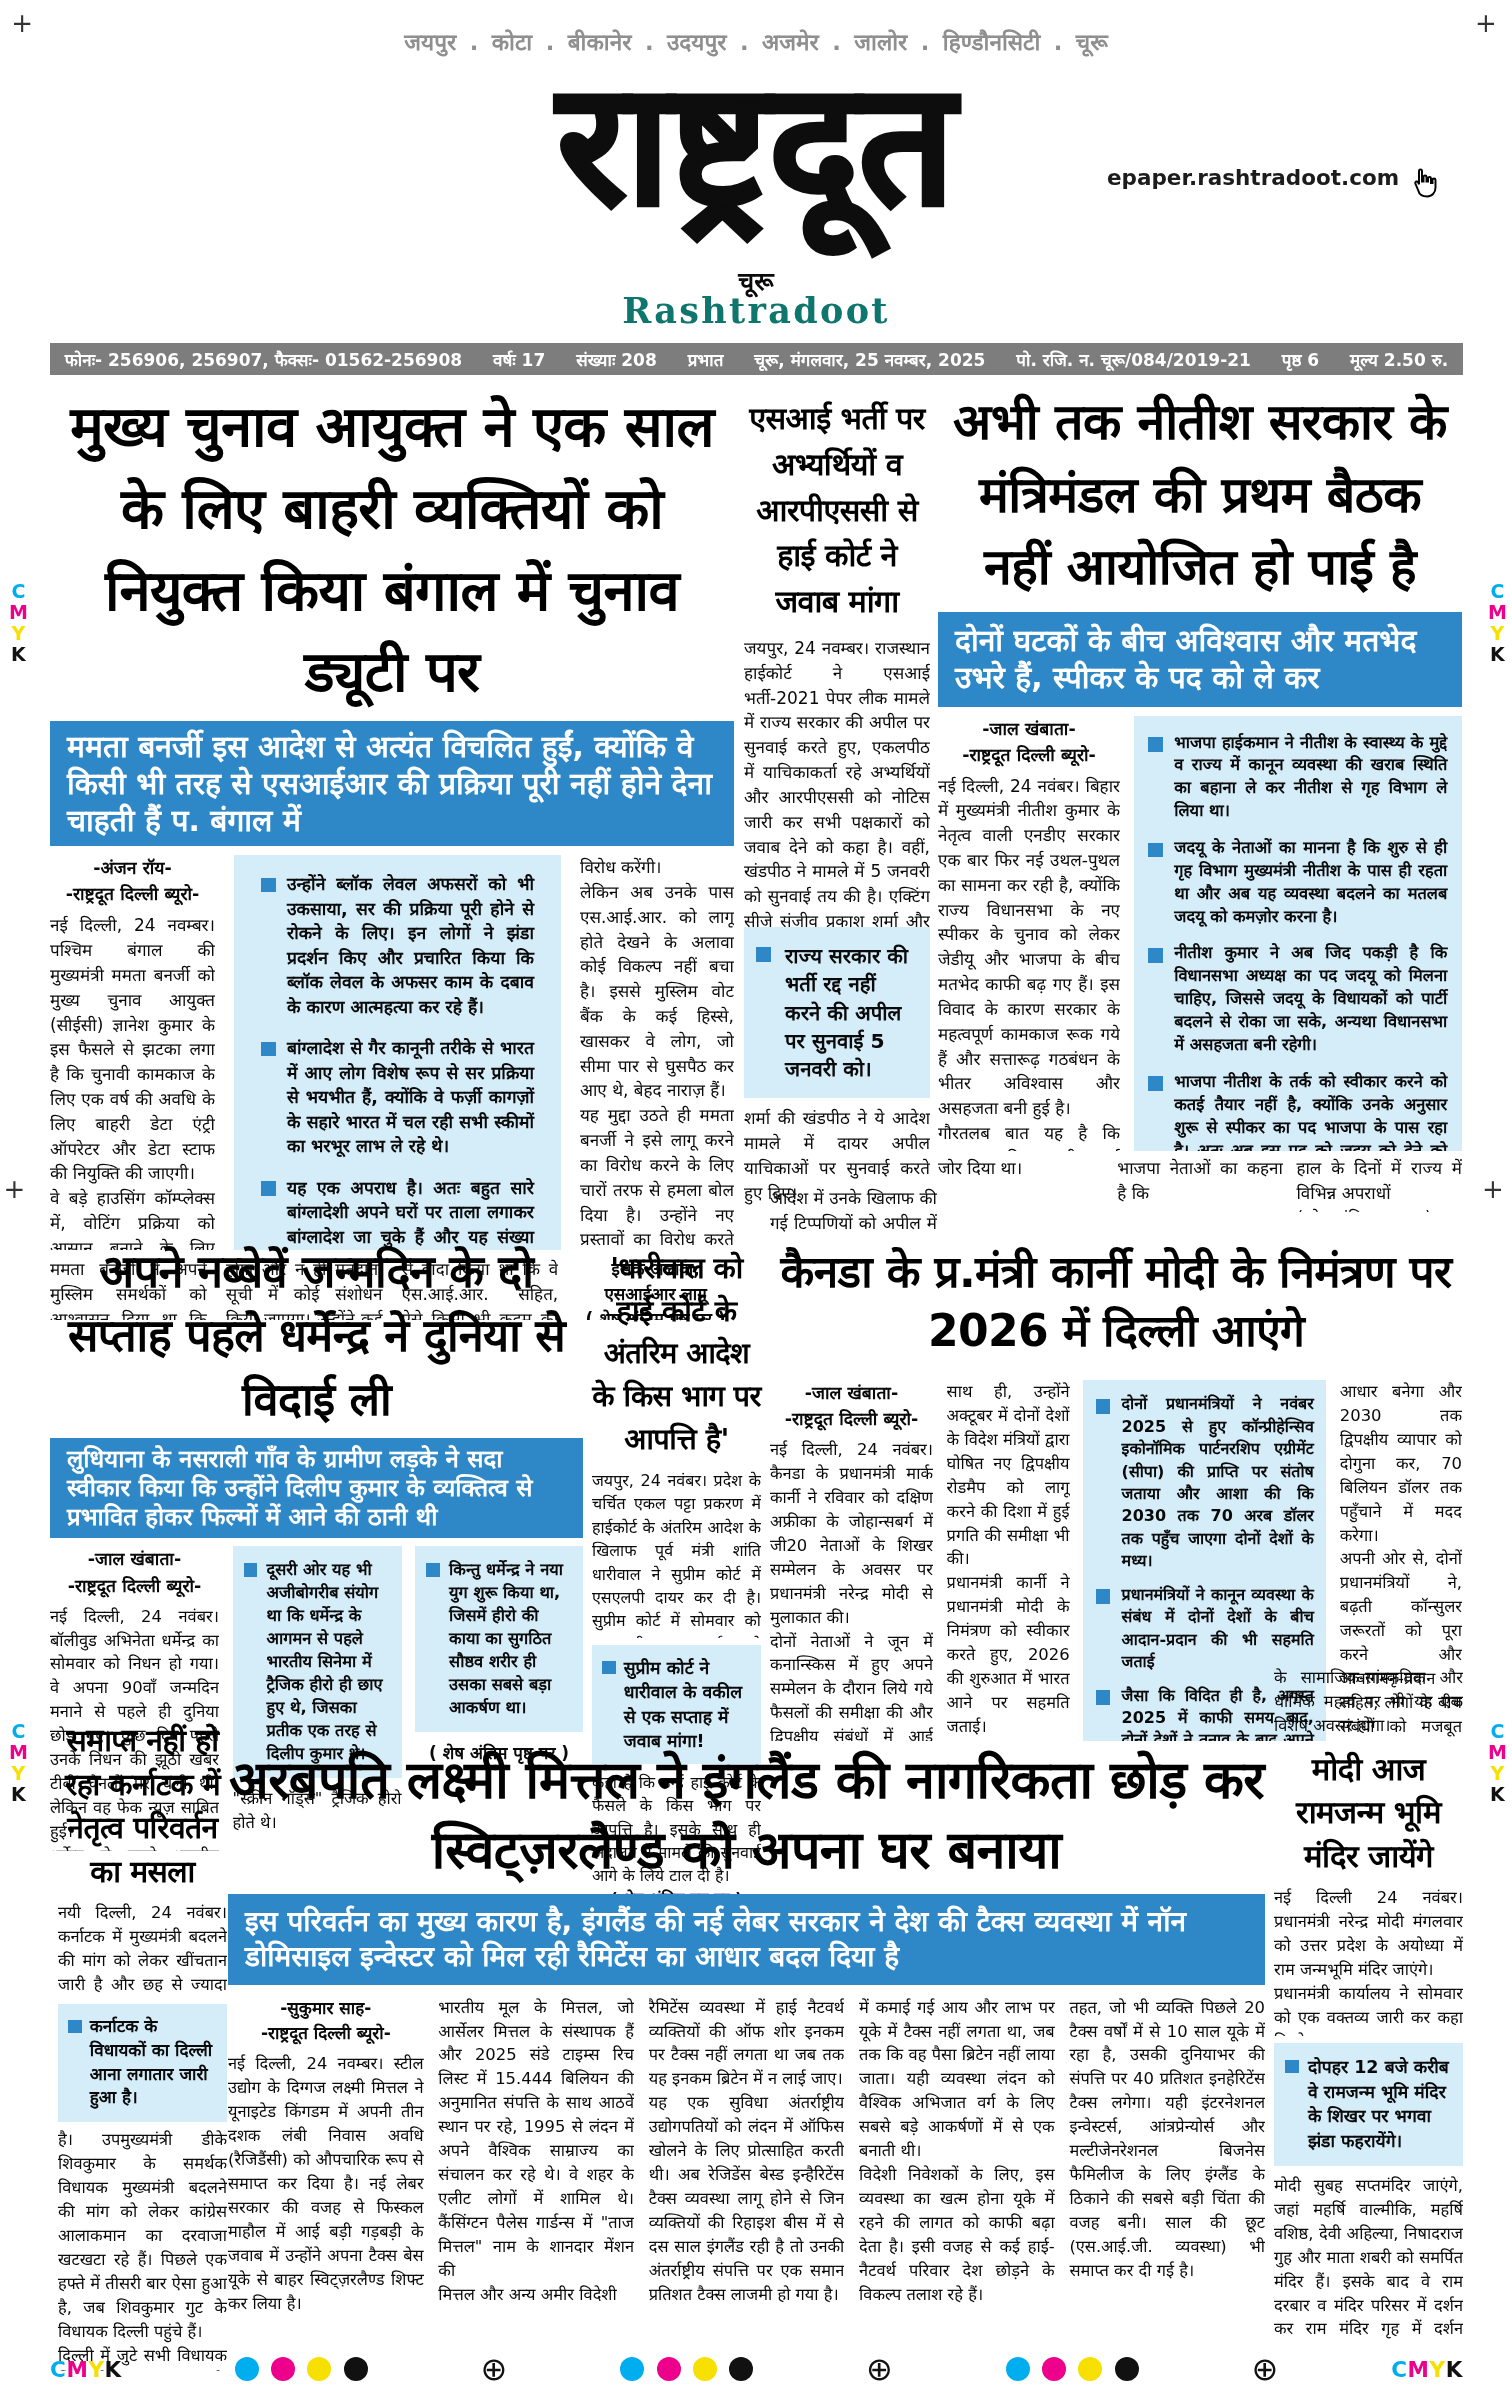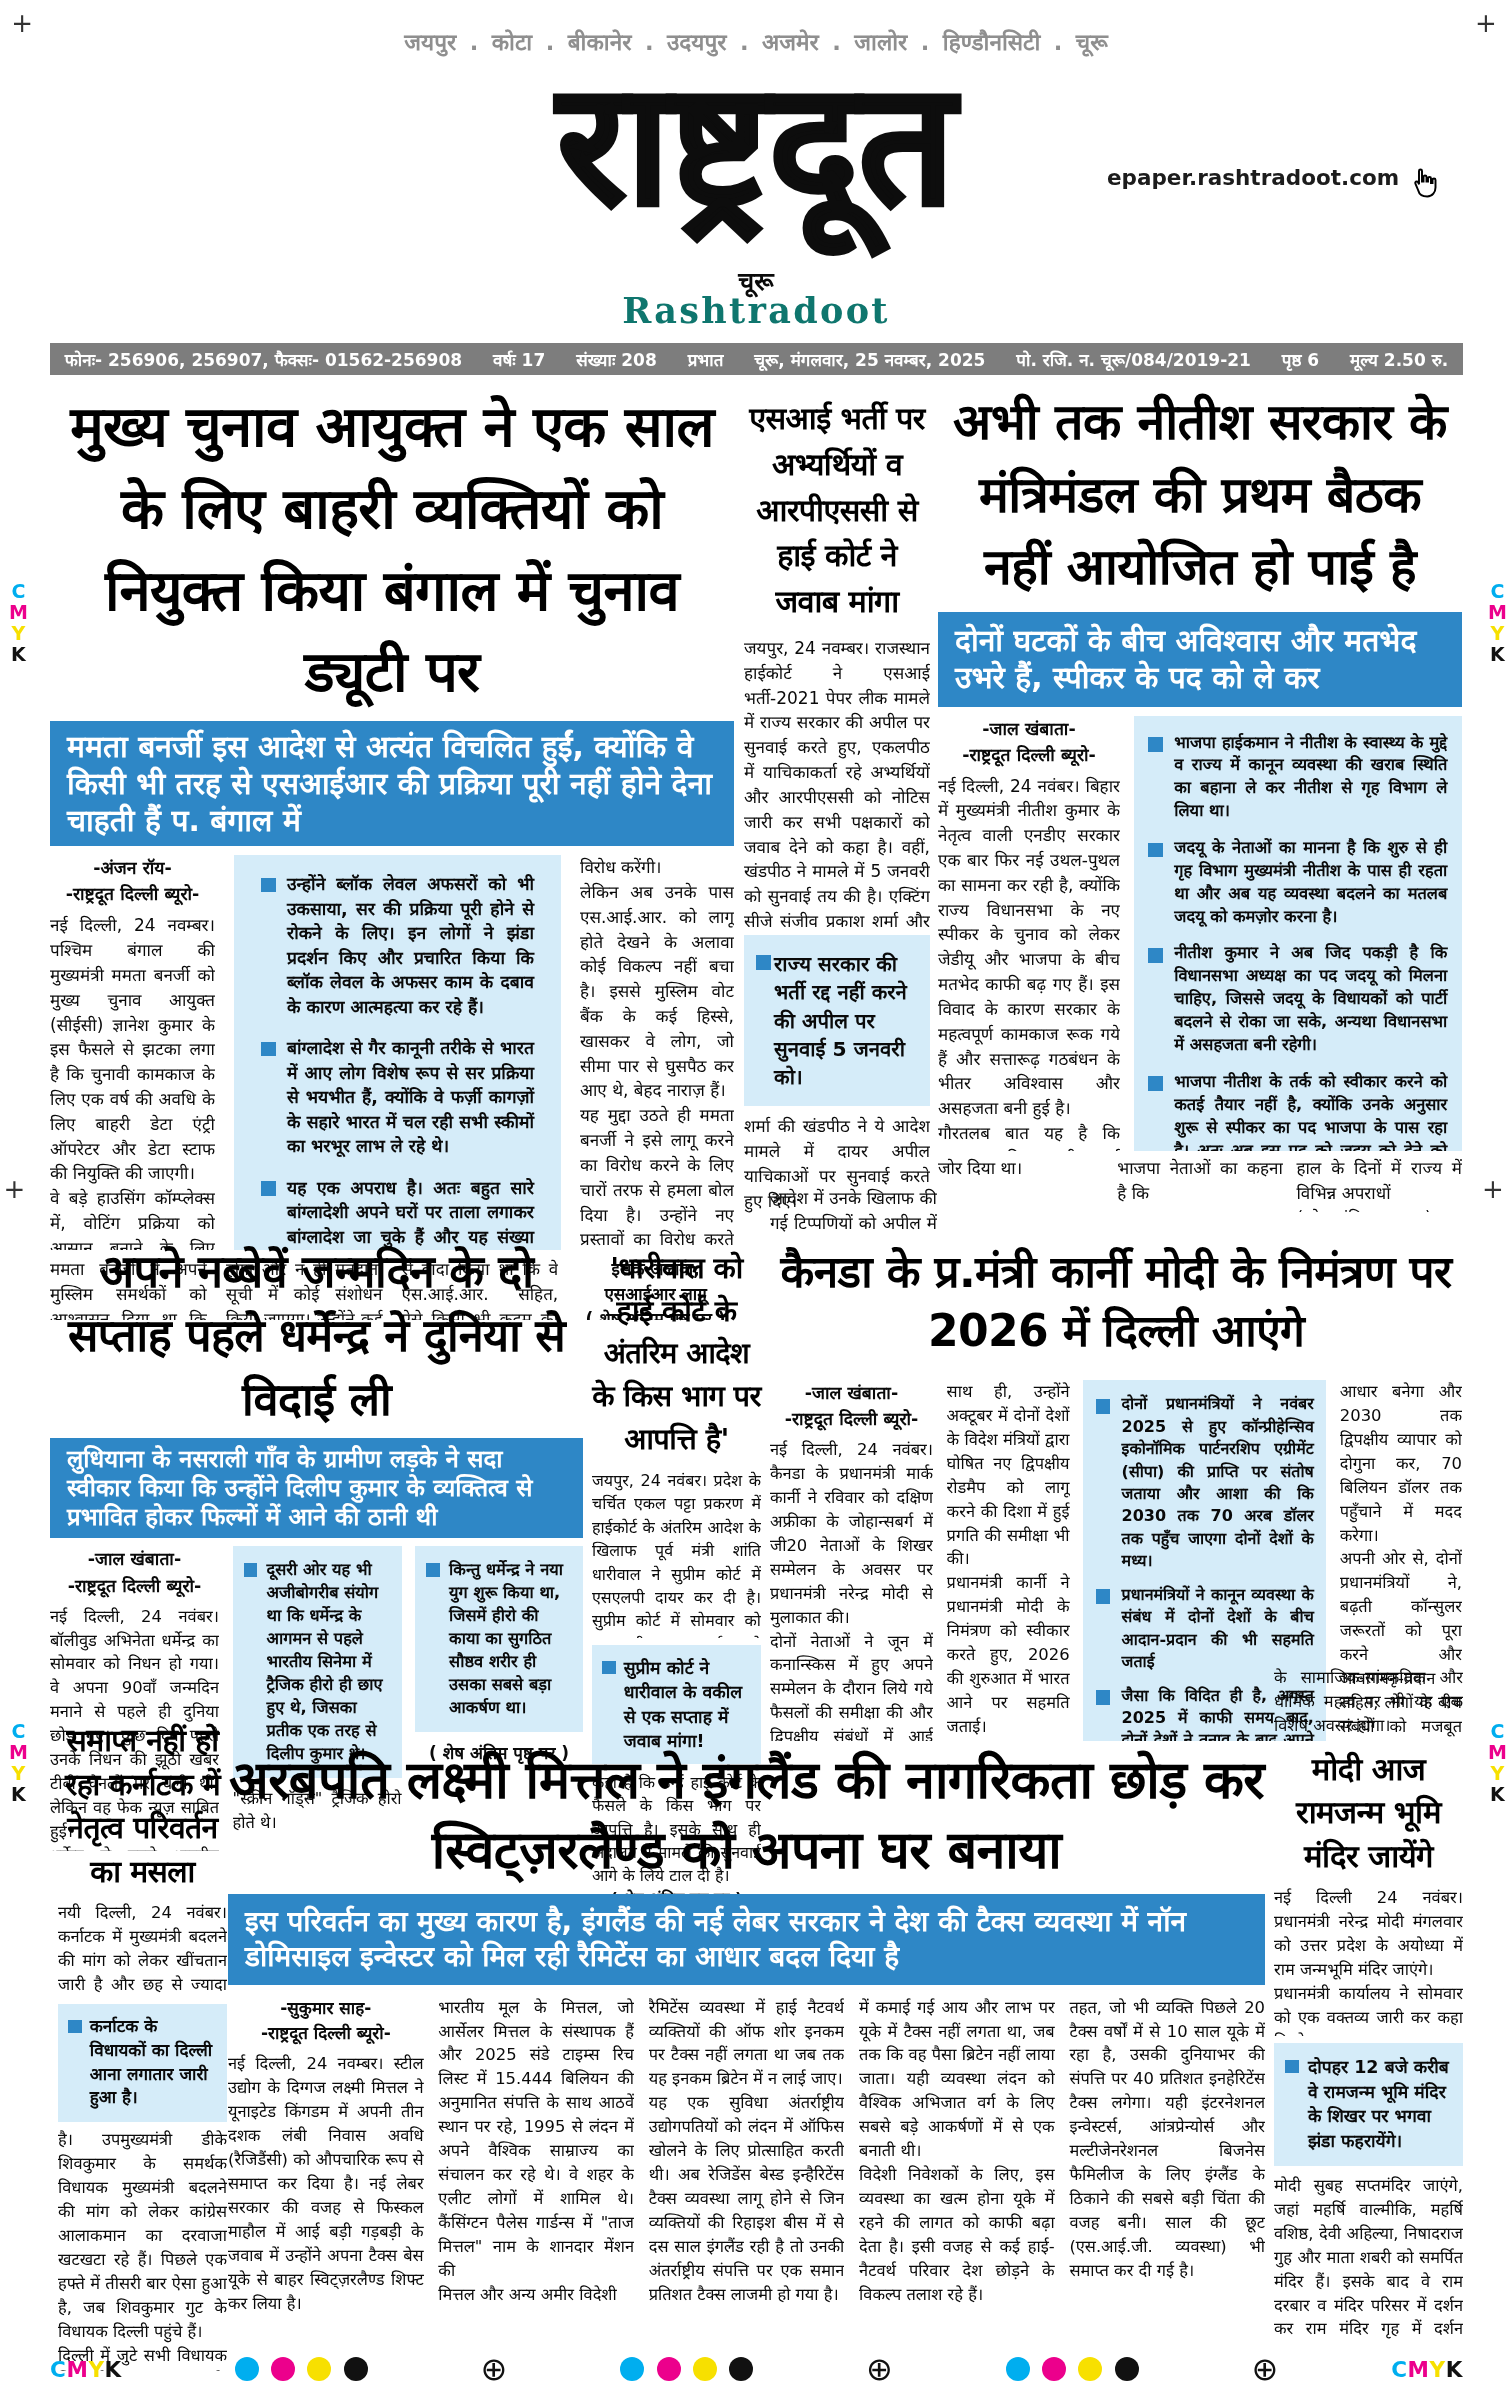--- a/index.html
+++ b/index.html
@@ -127,21 +127,21 @@
       <div class="jt" style="flex:1">होगा और न ही मतदाता सूची में कोई संशोधन किया जाएगा। उन्होंने कई वर्गों</div>
       <div class="jt" style="flex:1">से वादा किया था कि वे एस.आई.आर. सहित, ऐसे किसी भी कदम का कड़ा</div>
       <div class="jt" style="flex:1;font-weight:700;text-align:center">इसके अलावा, एसआईआर लागू
 ( शेष अंतिम पृष्ठ पर )</div>
     </div>
   </div>
 
   <div class="abs" style="left:744px;top:396px;width:186px">
     <div class="hl" style="font-size:30.5px;line-height:1.5">एसआई भर्ती पर अभ्यर्थियों व आरपीएससी से हाई कोर्ट ने जवाब मांगा</div>
     <div class="jt" style="margin-top:11.3px;height:291px">जयपुर, 24 नवम्बर। राजस्थान हाईकोर्ट ने एसआई भर्ती-2021 पेपर लीक मामले में राज्य सरकार की अपील पर सुनवाई करते हुए, एकलपीठ में याचिकाकर्ता रहे अभ्यर्थियों और आरपीएससी को नोटिस जारी कर सभी पक्षकारों को जवाब देने को कहा है। वहीं, खंडपीठ ने मामले में 5 जनवरी को सुनवाई तय की है। एक्टिंग सीजे संजीव प्रकाश शर्मा और जस्टिस मनीष</div>
-    <div class="lightbox" style="margin-top:8px;padding:14.7px 12.4px;display:flex;gap:3px">
+    <div class="lightbox" style="padding:14.7px 12.4px;display:flex;gap:14px">
       <span class="sq" style="width:14.7px;height:14.7px;background:#2e87c6;flex:none;margin-top:5.6px"></span>
       <span style="font-size:20.3px;font-weight:600;line-height:1.4">राज्य सरकार की भर्ती रद्द नहीं करने की अपील पर सुनवाई 5 जनवरी को।</span>
     </div>
     <div class="jt" style="margin-top:8px;height:99px">शर्मा की खंडपीठ ने ये आदेश मामले में दायर अपील याचिकाओं पर सुनवाई करते हुए दिए।</div>
   </div>
 
   <div class="abs" style="left:938px;top:386px;width:524px">
     <div class="hl" style="font-size:50px;line-height:1.45">अभी तक नीतीश सरकार के मंत्रिमंडल की प्रथम बैठक नहीं आयोजित हो पाई है</div>
     <div class="banner" style="margin-top:8px;min-height:95px;font-size:30px">दोनों घटकों के बीच अविश्वास और मतभेद उभरे हैं, स्पीकर के पद को ले कर</div>
     <div class="cols" style="margin-top:9px;height:435px;gap:13.6px">

